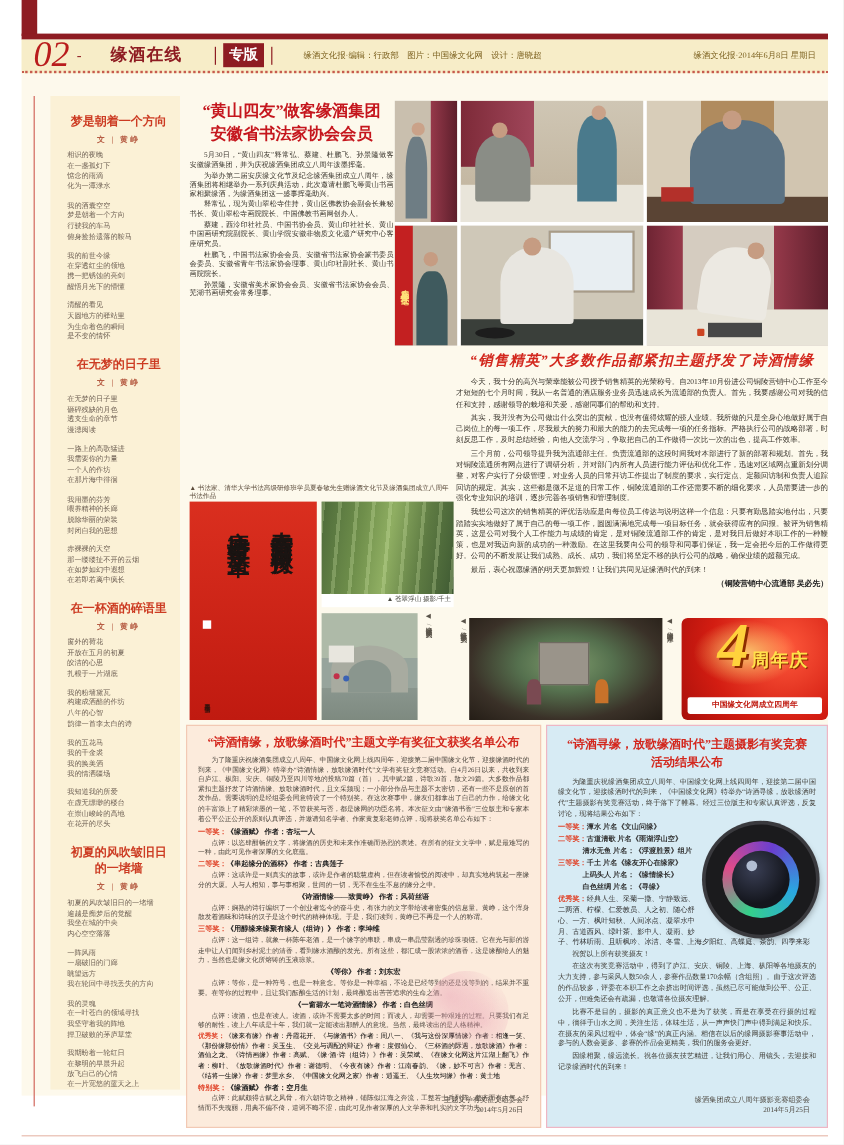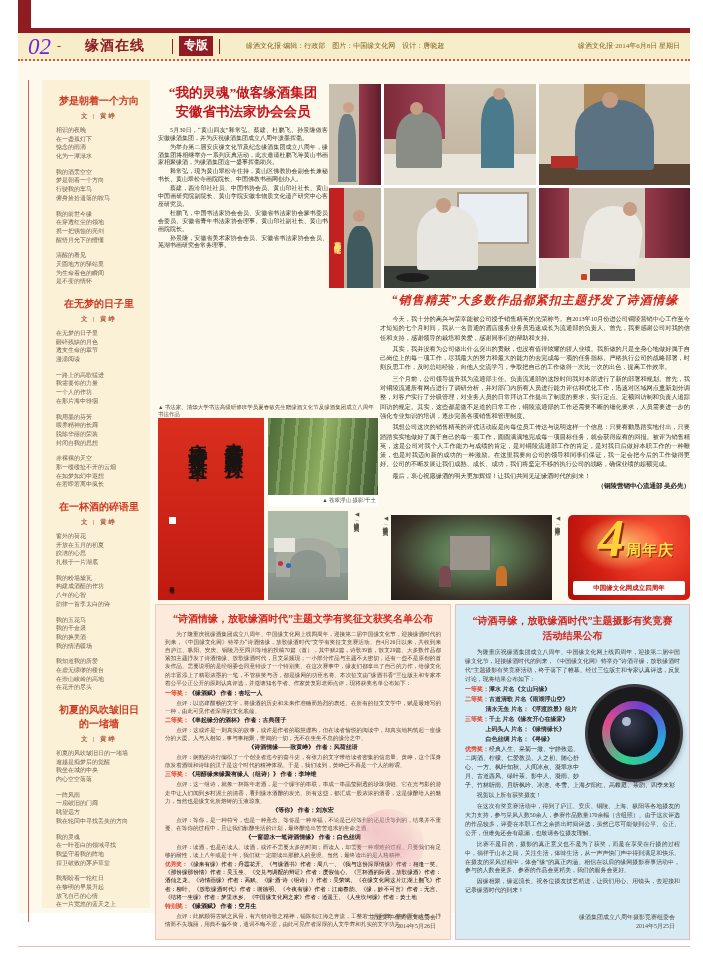--- a/index.html
+++ b/index.html
@@ -7,21 +7,21 @@
         font-family:"Liberation Serif","DejaVu Serif",serif;}
   #page *{box-sizing:border-box;}
   .abs{position:absolute;}
 
   
   #pagebg{left:18px;top:33px;width:672px;height:880px;background:#fdf9ec;}
   #corner{left:18px;top:0;width:13px;height:30px;background:#8e1c22;}
   #topbar{left:18px;top:28px;width:672px;height:5px;background:#8e1c22;}
   #masthead{left:18px;top:33px;width:672px;height:28px;background:#f7edc8;
             border-bottom:2px dotted #c75b4e;display:flex;align-items:center;padding:0 10px;}
-  .pageno{font-size:23px;font-style:italic;color:#6d28d9;line-height:1;margin-right:3px;}
+  .pageno{font-size:30px;font-style:italic;color:#b91c1c;line-height:1;margin-right:3px;}
   .mdash{font-size:12px;color:#8e1c22;margin:0 3px;}
   .site{font-size:14px;font-weight:bold;color:#8e1c22;margin:0 21px;letter-spacing:1px;}
   .vline{width:1px;height:15px;background:#8e1c22;margin:0 6px;}
   .section-box{background:#8e1c22;color:#fff;font-weight:bold;font-size:12px;padding:1px 5px 2px;}
   .credits{font-size:7px;color:#7c611f;margin-left:20px;}
   .dateline{margin-left:auto;font-size:7px;color:#7c611f;}
   #leftline{left:28px;top:80px;width:1px;height:842px;background:#d2685c;}
   #bottomline{left:18px;top:946px;width:672px;height:1px;background:#e8bcae;}
 
   
@@ -256,21 +256,21 @@
           <p class="poem-line">我期盼着一轮红日</p>
           <p class="poem-line">在黎明的早晨升起</p>
           <p class="poem-line">放飞自己的心情</p>
           <p class="poem-line">在一片宽悠的蓝天之上</p>
         </div>
       </div>
     </aside>
 
   <section class="abs" id="main-art">
     <h1 class="main-title">
-      <span>“我的灵魂”做客缘酒集团</span><br>
+      <span>“黄山四友”做客缘酒集团</span><br>
       <span>安徽省书法家协会会员</span>
     </h1>
     <div class="body-text" id="main-paras">
         <p>5月30日，“黄山四友”释常弘、蔡建、杜鹏飞、孙景隆做客安徽缘酒集团，并为庆祝缘酒集团成立八周年泼墨挥毫。</p>
         <p>为举办第二届安庆缘文化节及纪念缘酒集团成立八周年，缘酒集团将相继举办一系列庆典活动，此次邀请杜鹏飞等黄山书画家相聚缘酒，为缘酒集团这一盛事挥毫助兴。</p>
         <p>释常弘，现为黄山翠松寺住持，黄山区佛教协会副会长兼秘书长、黄山翠松寺画院院长、中国佛教书画网创办人。</p>
         <p>蔡建，西泠印社社员、中国书协会员、黄山印社社长、黄山中国画研究院副院长、黄山学院安徽非物质文化遗产研究中心客座研究员。</p>
         <p>杜鹏飞，中国书法家协会会员、安徽省书法家协会篆书委员会委员、安徽省青年书法家协会理事、黄山印社副社长、黄山书画院院长。</p>
         <p>孙景隆，安徽省美术家协会会员、安徽省书法家协会会员、芜湖书画研究会常务理事。</p>
       </div>

